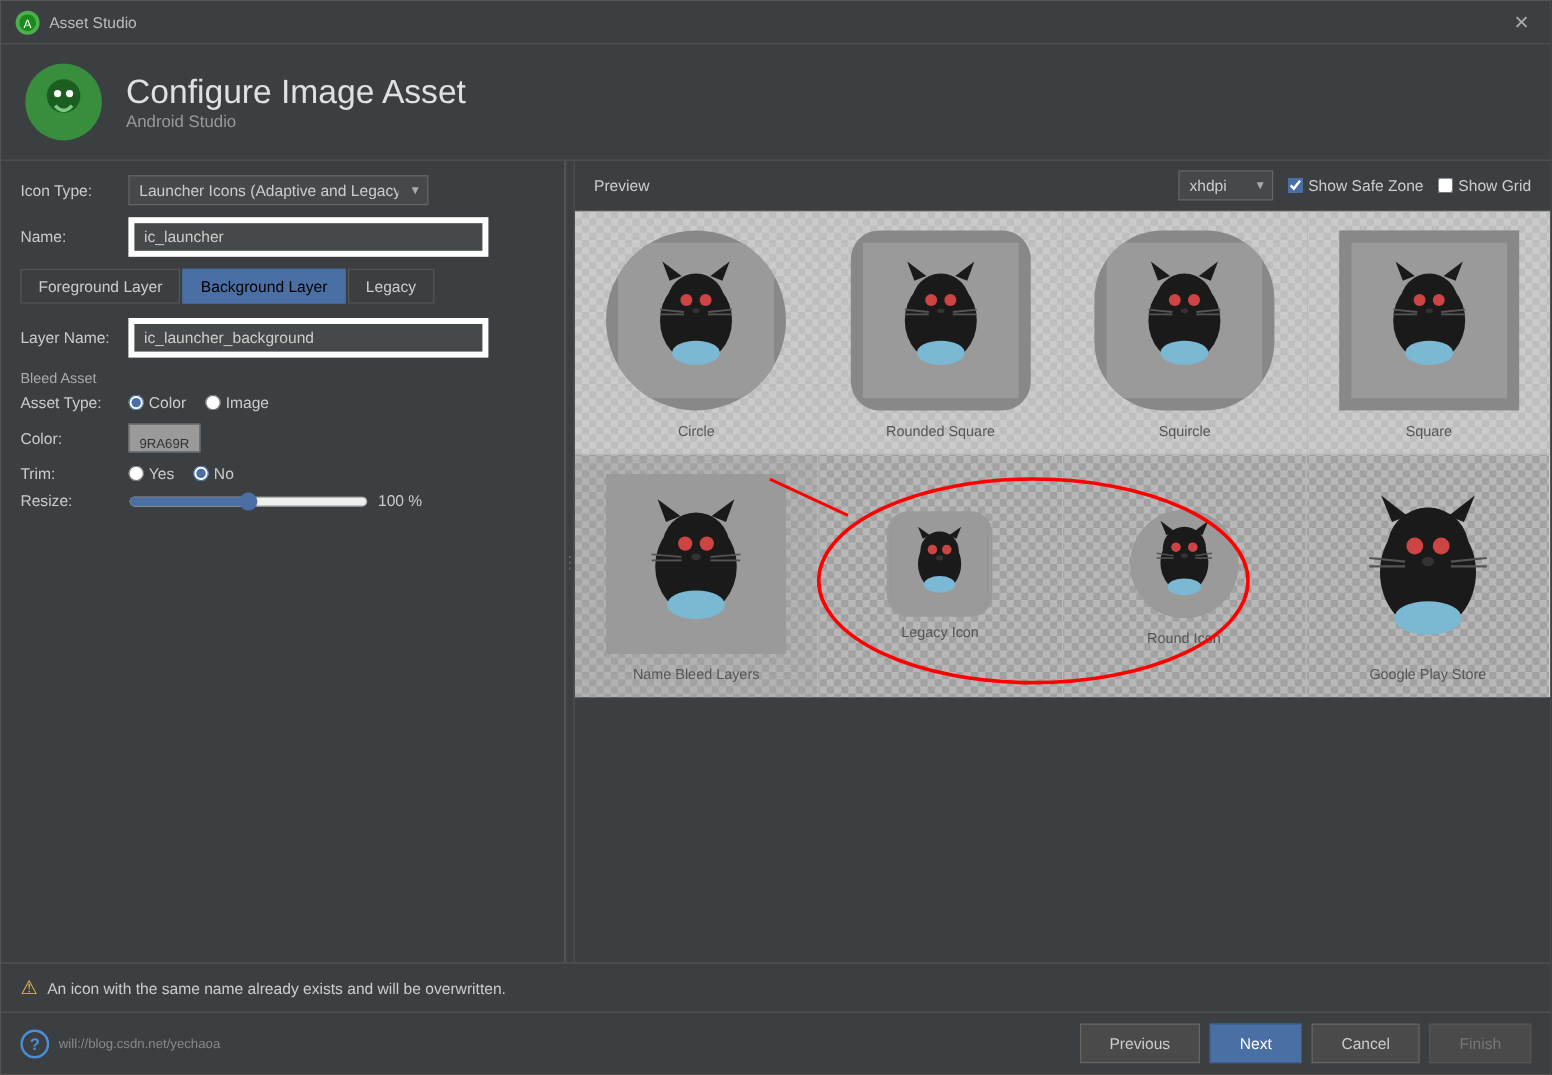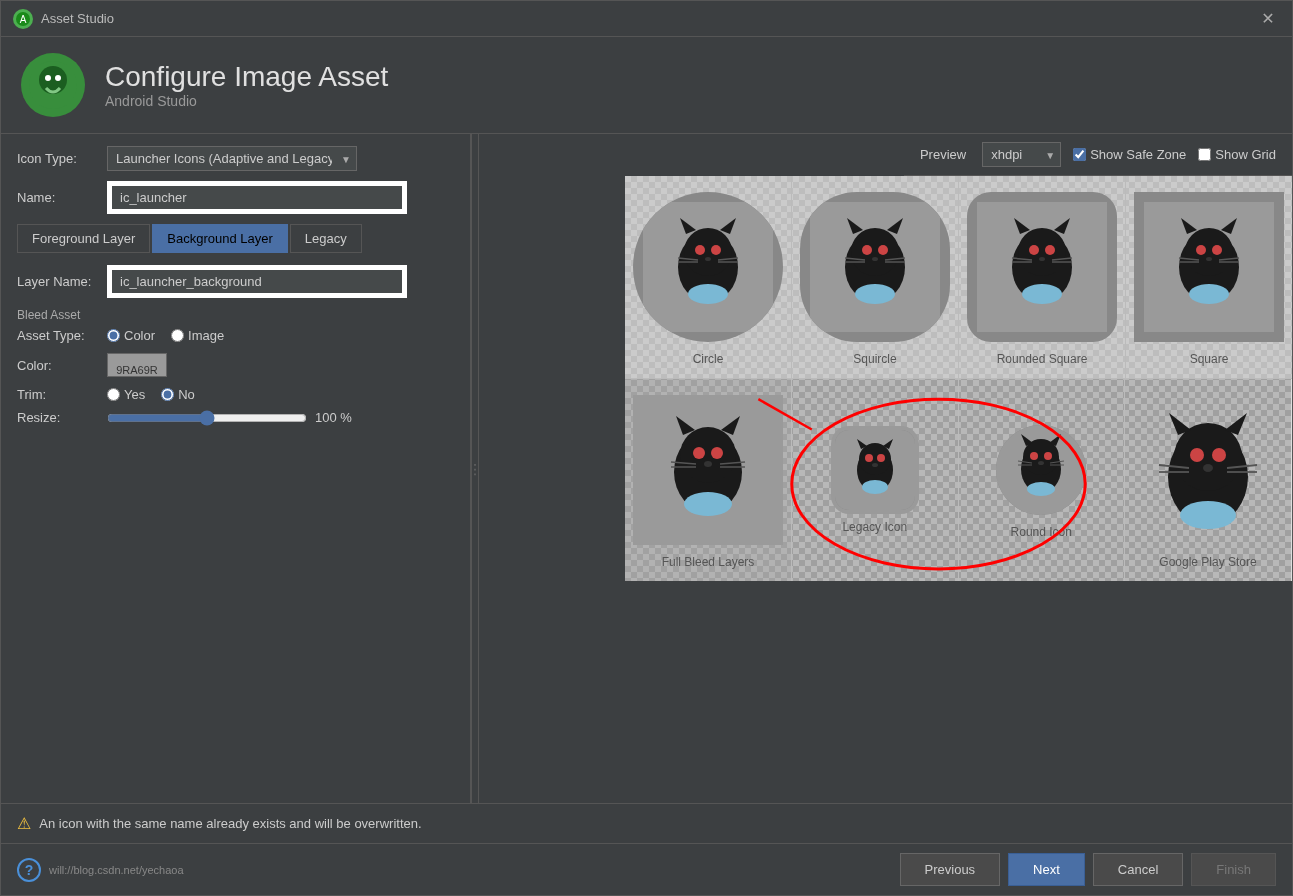--- a/index.html
+++ b/index.html
@@ -258,21 +258,20 @@
       font-size: 14px;
     }
 
     
     .right-panel {
       flex: 1;
       background: #3c3f41;
       display: flex;
       flex-direction: column;
       overflow: hidden;
-      align-items: flex-end;
     }
 
     .preview-header {
       display: flex;
       align-items: center;
       padding: 8px 16px;
       background: #3c3f41;
       border-bottom: 1px solid #555;
       gap: 16px;
     }
@@ -695,20 +694,45 @@
                       <ellipse cx="40" cy="82" rx="20" ry="10" fill="#7ab8d4"></ellipse>
                     </g>
                   </svg>
                 </div>
               </div>
               <span class="preview-col-label">Circle</span>
             </div>
 
             <div class="preview-col" style="background:rgba(210,210,210,0.5); border-right:1px solid #bbb;">
               <div class="icon-container">
+                <div class="icon-rounded-square">
+                  <svg width="130" height="130" viewBox="0 0 130 130">
+                    <rect width="130" height="130" fill="#9a9a9a"></rect>
+                    <g transform="translate(25,10)">
+                      <ellipse cx="40" cy="55" rx="30" ry="35" fill="#1a1a1a"></ellipse>
+                      <circle cx="40" cy="40" r="24" fill="#1a1a1a"></circle>
+                      <polygon points="18,22 12,6 28,18" fill="#1a1a1a"></polygon>
+                      <polygon points="62,22 68,6 52,18" fill="#1a1a1a"></polygon>
+                      <circle cx="32" cy="38" r="5" fill="#cc4444"></circle>
+                      <circle cx="48" cy="38" r="5" fill="#cc4444"></circle>
+                      <ellipse cx="40" cy="47" rx="3" ry="2" fill="#333"></ellipse>
+                      <line x1="10" y1="46" x2="30" y2="48" stroke="#555" stroke-width="1.5"></line>
+                      <line x1="10" y1="50" x2="30" y2="50" stroke="#555" stroke-width="1.5"></line>
+                      <line x1="50" y1="48" x2="70" y2="46" stroke="#555" stroke-width="1.5"></line>
+                      <line x1="50" y1="50" x2="70" y2="50" stroke="#555" stroke-width="1.5"></line>
+                      <ellipse cx="40" cy="82" rx="20" ry="10" fill="#7ab8d4"></ellipse>
+                    </g>
+                  </svg>
+                </div>
+              </div>
+              <span class="preview-col-label">Rounded Square</span>
+            </div>
+
+            <div class="preview-col" style="background:rgba(210,210,210,0.5); border-right:1px solid #bbb;">
+              <div class="icon-container">
                 <div class="icon-squircle">
                   <svg width="130" height="130" viewBox="0 0 130 130">
                     <rect width="130" height="130" fill="#9a9a9a"></rect>
                     <g transform="translate(25,10)">
                       <ellipse cx="40" cy="55" rx="30" ry="35" fill="#1a1a1a"></ellipse>
                       <circle cx="40" cy="40" r="24" fill="#1a1a1a"></circle>
                       <polygon points="18,22 12,6 28,18" fill="#1a1a1a"></polygon>
                       <polygon points="62,22 68,6 52,18" fill="#1a1a1a"></polygon>
                       <circle cx="32" cy="38" r="5" fill="#cc4444"></circle>
                       <circle cx="48" cy="38" r="5" fill="#cc4444"></circle>
@@ -716,45 +740,20 @@
                       <line x1="10" y1="46" x2="30" y2="48" stroke="#555" stroke-width="1.5"></line>
                       <line x1="10" y1="50" x2="30" y2="50" stroke="#555" stroke-width="1.5"></line>
                       <line x1="50" y1="48" x2="70" y2="46" stroke="#555" stroke-width="1.5"></line>
                       <line x1="50" y1="50" x2="70" y2="50" stroke="#555" stroke-width="1.5"></line>
                       <ellipse cx="40" cy="82" rx="20" ry="10" fill="#7ab8d4"></ellipse>
                     </g>
                   </svg>
                 </div>
               </div>
               <span class="preview-col-label">Squircle</span>
-            </div>
-
-            <div class="preview-col" style="background:rgba(210,210,210,0.5); border-right:1px solid #bbb;">
-              <div class="icon-container">
-                <div class="icon-rounded-square">
-                  <svg width="130" height="130" viewBox="0 0 130 130">
-                    <rect width="130" height="130" fill="#9a9a9a"></rect>
-                    <g transform="translate(25,10)">
-                      <ellipse cx="40" cy="55" rx="30" ry="35" fill="#1a1a1a"></ellipse>
-                      <circle cx="40" cy="40" r="24" fill="#1a1a1a"></circle>
-                      <polygon points="18,22 12,6 28,18" fill="#1a1a1a"></polygon>
-                      <polygon points="62,22 68,6 52,18" fill="#1a1a1a"></polygon>
-                      <circle cx="32" cy="38" r="5" fill="#cc4444"></circle>
-                      <circle cx="48" cy="38" r="5" fill="#cc4444"></circle>
-                      <ellipse cx="40" cy="47" rx="3" ry="2" fill="#333"></ellipse>
-                      <line x1="10" y1="46" x2="30" y2="48" stroke="#555" stroke-width="1.5"></line>
-                      <line x1="10" y1="50" x2="30" y2="50" stroke="#555" stroke-width="1.5"></line>
-                      <line x1="50" y1="48" x2="70" y2="46" stroke="#555" stroke-width="1.5"></line>
-                      <line x1="50" y1="50" x2="70" y2="50" stroke="#555" stroke-width="1.5"></line>
-                      <ellipse cx="40" cy="82" rx="20" ry="10" fill="#7ab8d4"></ellipse>
-                    </g>
-                  </svg>
-                </div>
-              </div>
-              <span class="preview-col-label">Rounded Square</span>
             </div>
 
             <div class="preview-col" style="background:rgba(210,210,210,0.5);">
               <div class="icon-container">
                 <div class="icon-square">
                   <svg width="130" height="130" viewBox="0 0 130 130">
                     <rect width="130" height="130" fill="#9a9a9a"></rect>
                     <g transform="translate(25,10)">
                       <ellipse cx="40" cy="55" rx="30" ry="35" fill="#1a1a1a"></ellipse>
                       <circle cx="40" cy="40" r="24" fill="#1a1a1a"></circle>
@@ -793,21 +792,21 @@
                       <ellipse cx="45" cy="54" rx="4" ry="3" fill="#333"></ellipse>
                       <line x1="8" y1="52" x2="33" y2="54" stroke="#555" stroke-width="1.5"></line>
                       <line x1="8" y1="57" x2="33" y2="57" stroke="#555" stroke-width="1.5"></line>
                       <line x1="57" y1="54" x2="82" y2="52" stroke="#555" stroke-width="1.5"></line>
                       <line x1="57" y1="57" x2="82" y2="57" stroke="#555" stroke-width="1.5"></line>
                       <ellipse cx="45" cy="94" rx="24" ry="12" fill="#7ab8d4"></ellipse>
                     </g>
                   </svg>
                 </div>
               </div>
-              <span class="preview-col-label">Full Bleed Layers</span>
+              <span class="preview-col-label">Name Bleed Layers</span>
             </div>
 
             <div class="preview-col" style="background:rgba(180,180,180,0.3); border-right:1px solid #bbb; position:relative;">
               <div style="position:relative; display:flex; flex-direction:column; align-items:center; justify-content:center; width:100%; height:100%;">
 
                 <div class="icon-legacy" style="box-shadow:0 0 0 4px #9a9a9a;">
                   <svg width="80" height="80" viewBox="0 0 80 80">
                     <rect width="80" height="80" fill="#9a9a9a"></rect>
                     <g transform="translate(15,5)">
                       <ellipse cx="25" cy="35" rx="18" ry="22" fill="#1a1a1a"></ellipse>

